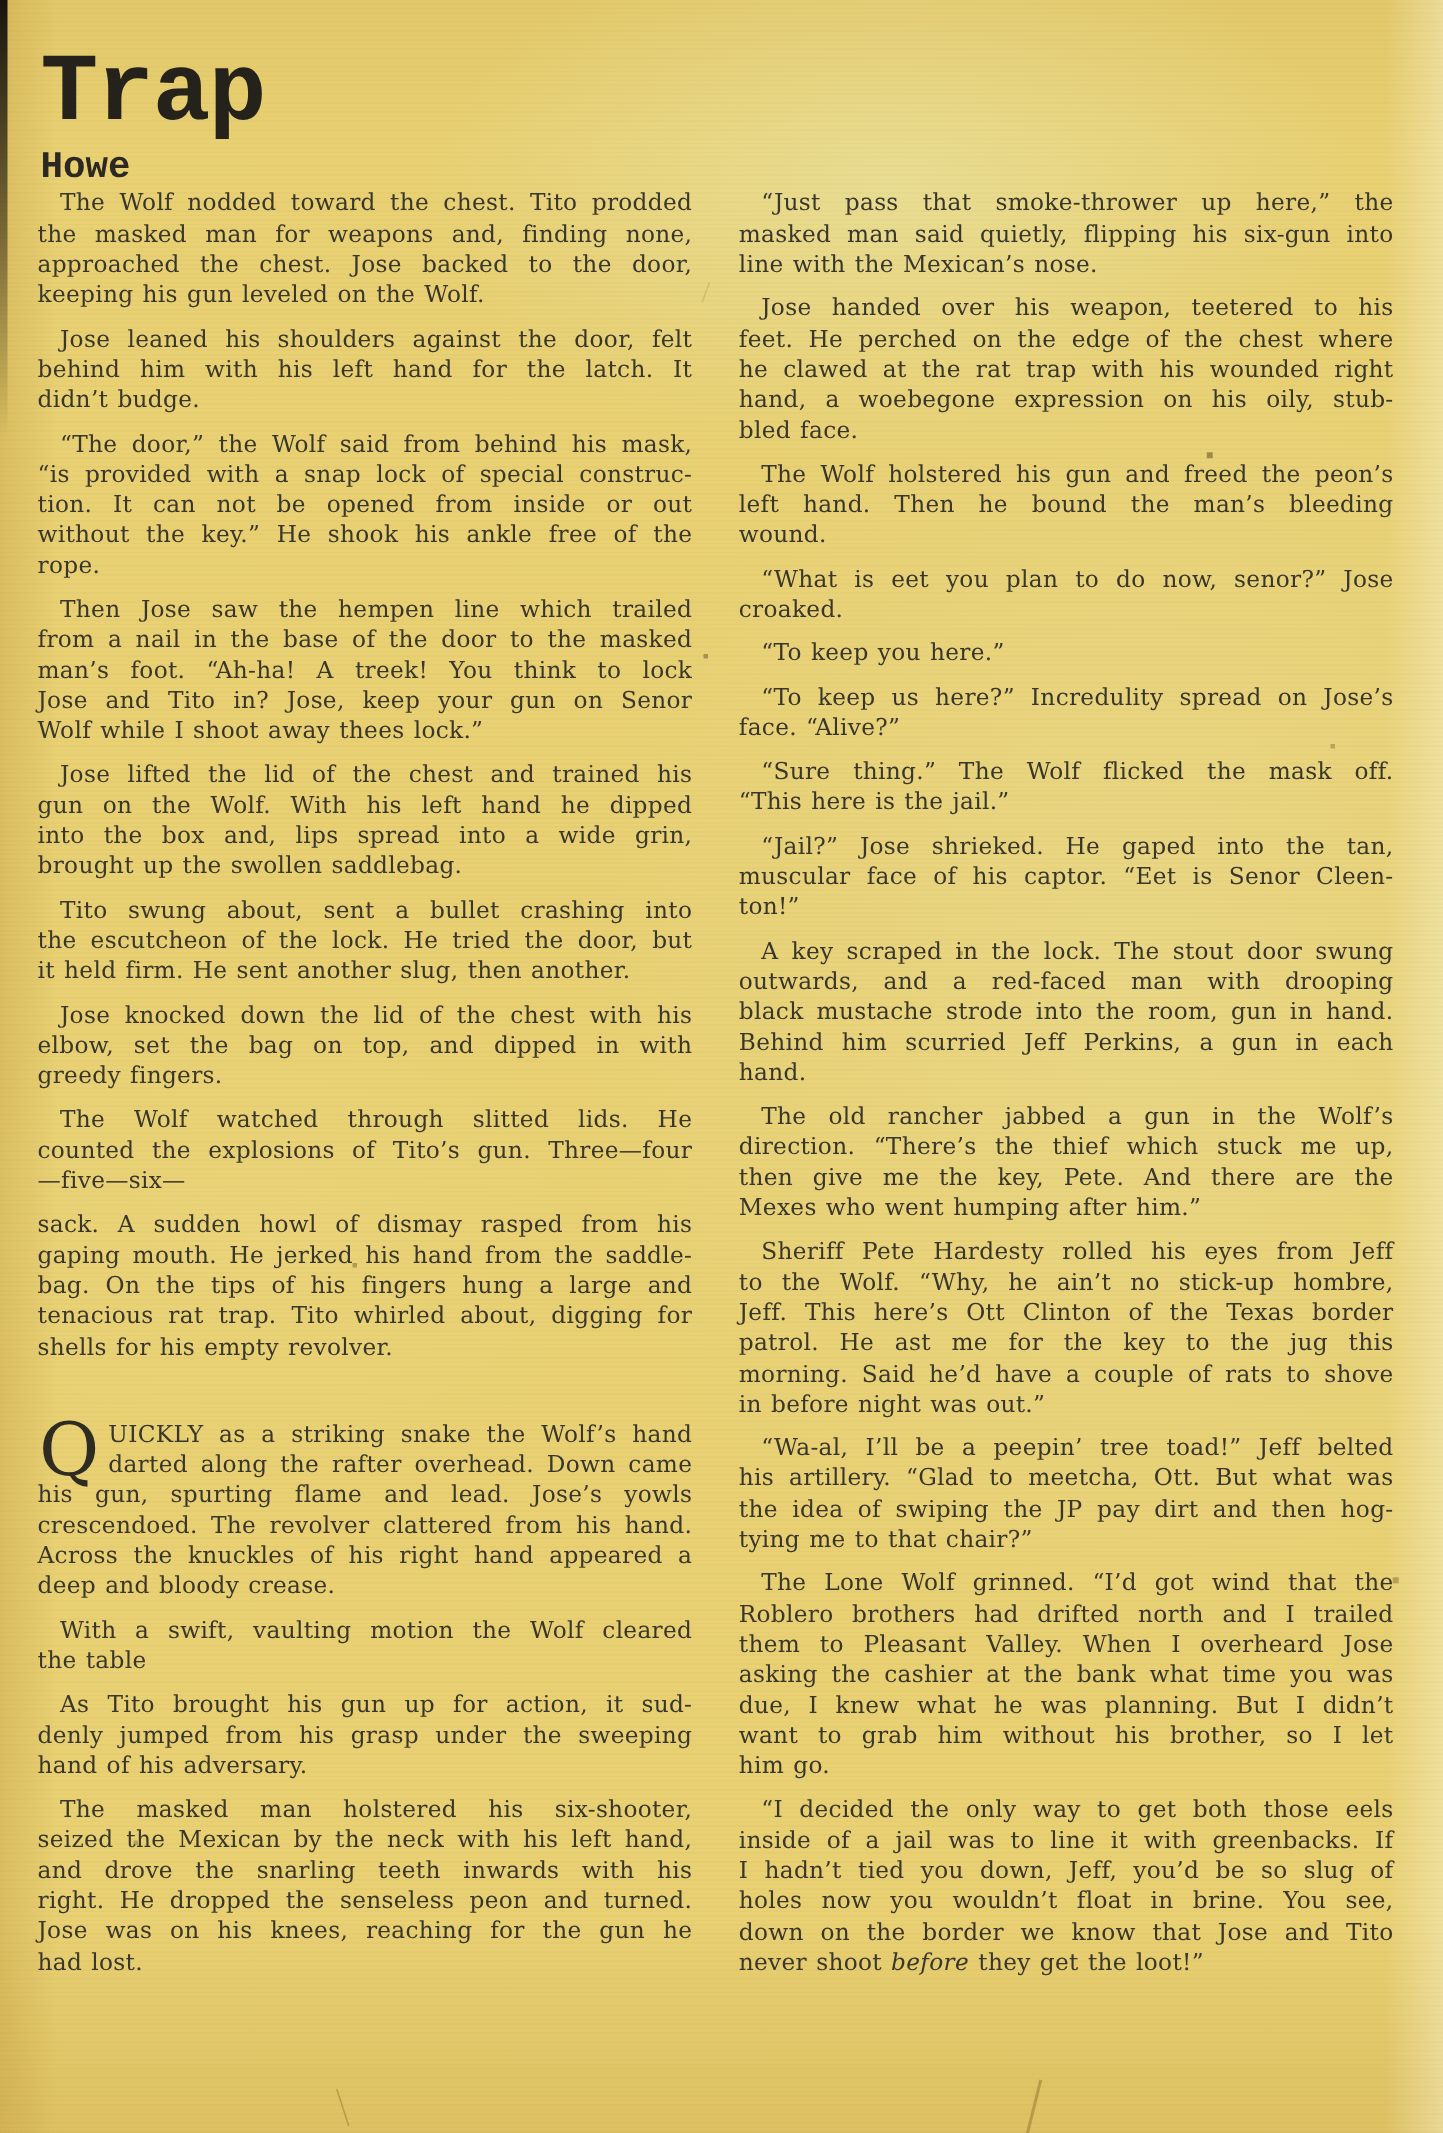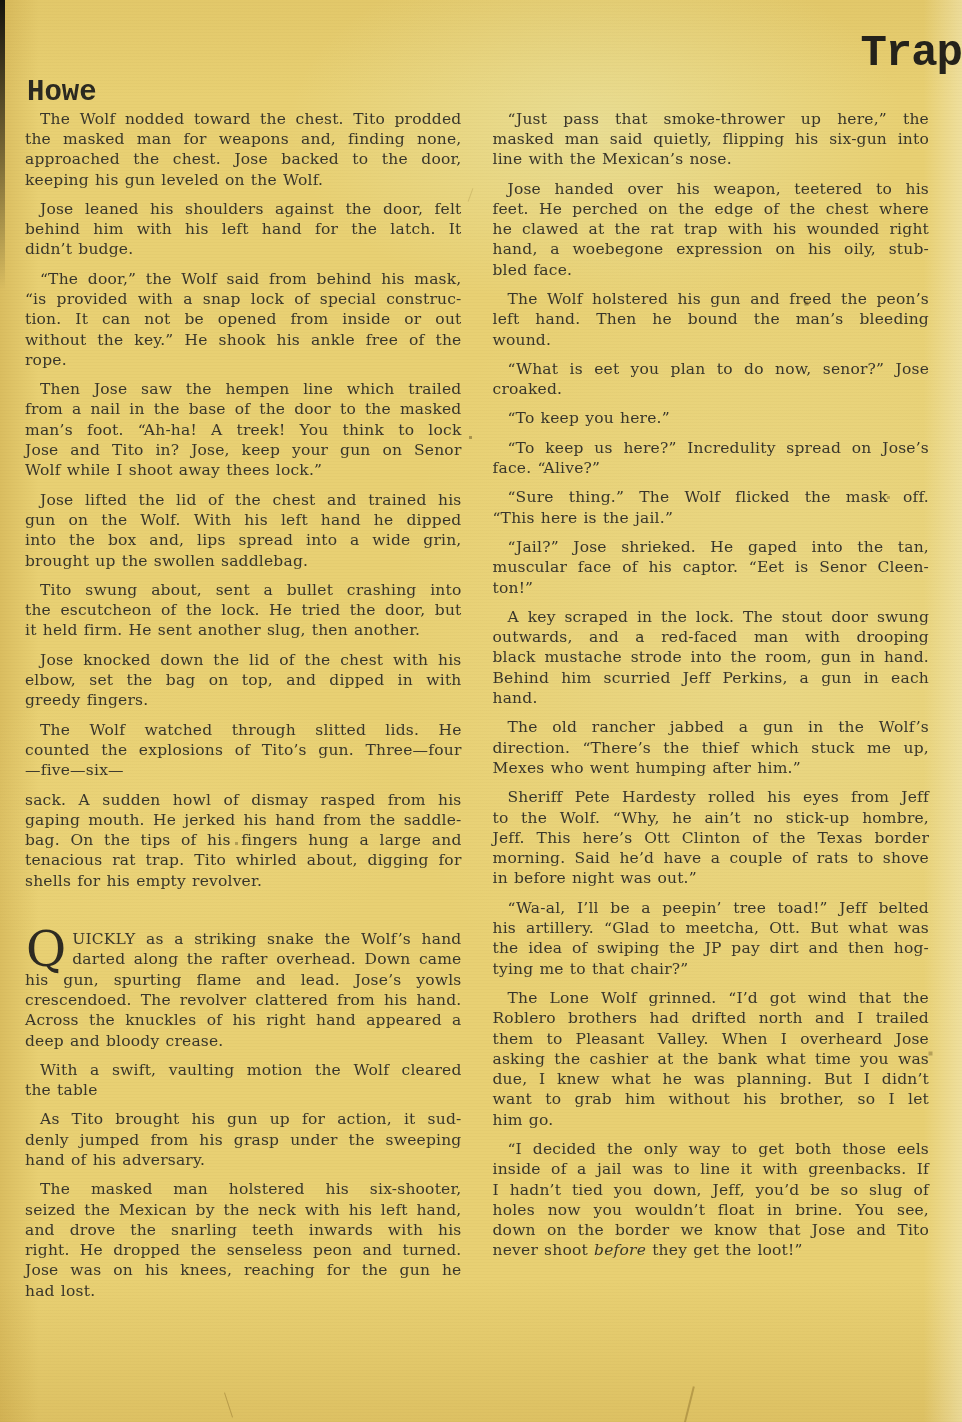--- a/index.html
+++ b/index.html
@@ -37,31 +37,30 @@
       888px 497px 0 1px  rgba(70,55,20,0.3),
       640px 635px 0 1px  rgba(70,55,20,0.3),
       930px 1053px 0 1.5px rgba(90,70,25,0.35),
       90px 1228px 0 1px  rgba(70,55,20,0.3);
   }
   header { padding: 30px 0 0 27px; }
   h1.title {
     margin: 0;
     font-family: "Liberation Mono", "DejaVu Sans Mono", monospace;
     font-weight: bold;
-    font-size: 44px;
+    font-size: 64px;
     line-height: 1.05;
     letter-spacing: -1px;
     color: #24221b;
-    text-align: right;
   }
   .byline {
     margin-top: 2px;
     font-family: "Liberation Mono", "DejaVu Sans Mono", monospace;
     font-weight: bold;
-    font-size: 29px;
+    font-size: 25px;
     line-height: 1.05;
     color: #2b2921;
   }
   .columns {
     display: flex;
     gap: 31px;
     padding: 0 33px 0 25px;
   }
   .col { flex: 1 1 0; min-width: 0; }
   .para { margin: 0 0 9px 0; overflow: visible; }
@@ -220,26 +219,28 @@
         <div class="para">
           <div class="line first">A key scraped in the lock. The stout door swung</div>
           <div class="line">outwards, and a red-faced man with drooping</div>
           <div class="line">black mustache strode into the room, gun in hand.</div>
           <div class="line">Behind him scurried Jeff Perkins, a gun in each</div>
           <div class="line last">hand.</div>
         </div>
         <div class="para">
           <div class="line first">The old rancher jabbed a gun in the Wolf’s</div>
           <div class="line">direction. “There’s the thief which stuck me up,</div>
+          <div class="line">then give me the key, Pete. And there are the</div>
           <div class="line last">Mexes who went humping after him.”</div>
         </div>
         <div class="para">
           <div class="line first">Sheriff Pete Hardesty rolled his eyes from Jeff</div>
           <div class="line">to the Wolf. “Why, he ain’t no stick-up hombre,</div>
           <div class="line">Jeff. This here’s Ott Clinton of the Texas border</div>
+          <div class="line">patrol. He ast me for the key to the jug this</div>
           <div class="line">morning. Said he’d have a couple of rats to shove</div>
           <div class="line last">in before night was out.”</div>
         </div>
         <div class="para">
           <div class="line first">“Wa-al, I’ll be a peepin’ tree toad!” Jeff belted</div>
           <div class="line">his artillery. “Glad to meetcha, Ott. But what was</div>
           <div class="line">the idea of swiping the JP pay dirt and then hog-</div>
           <div class="line last">tying me to that chair?”</div>
         </div>
         <div class="para">

